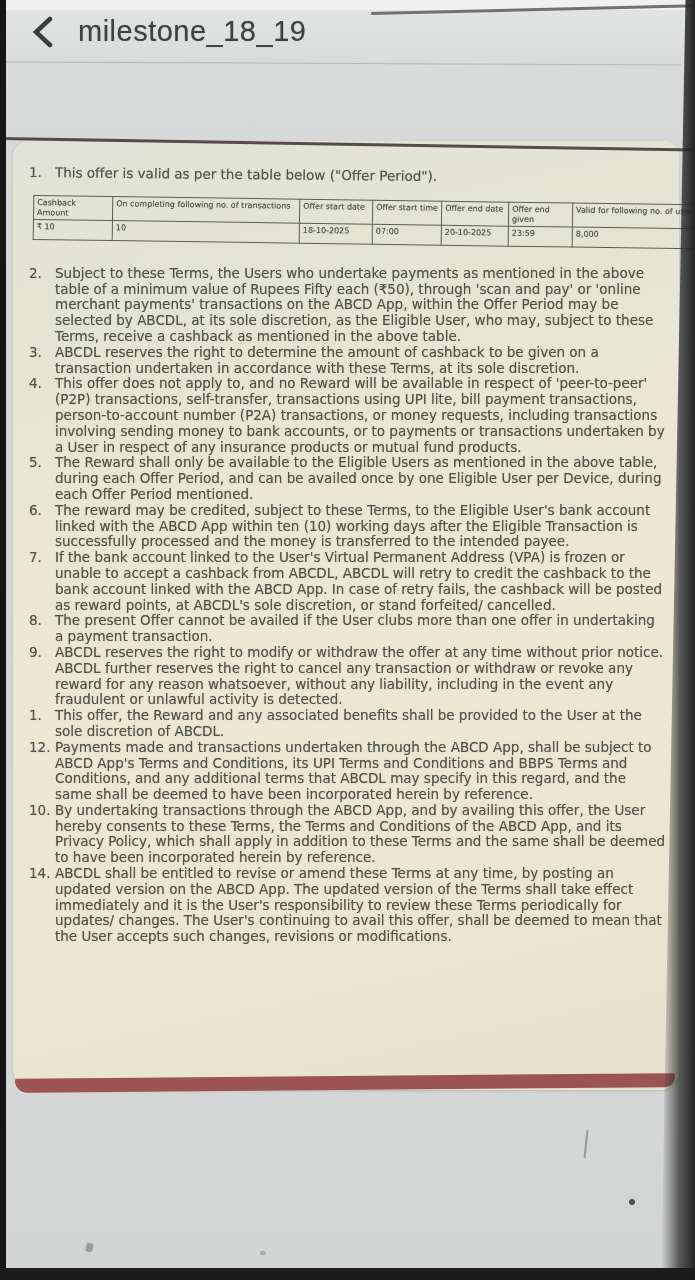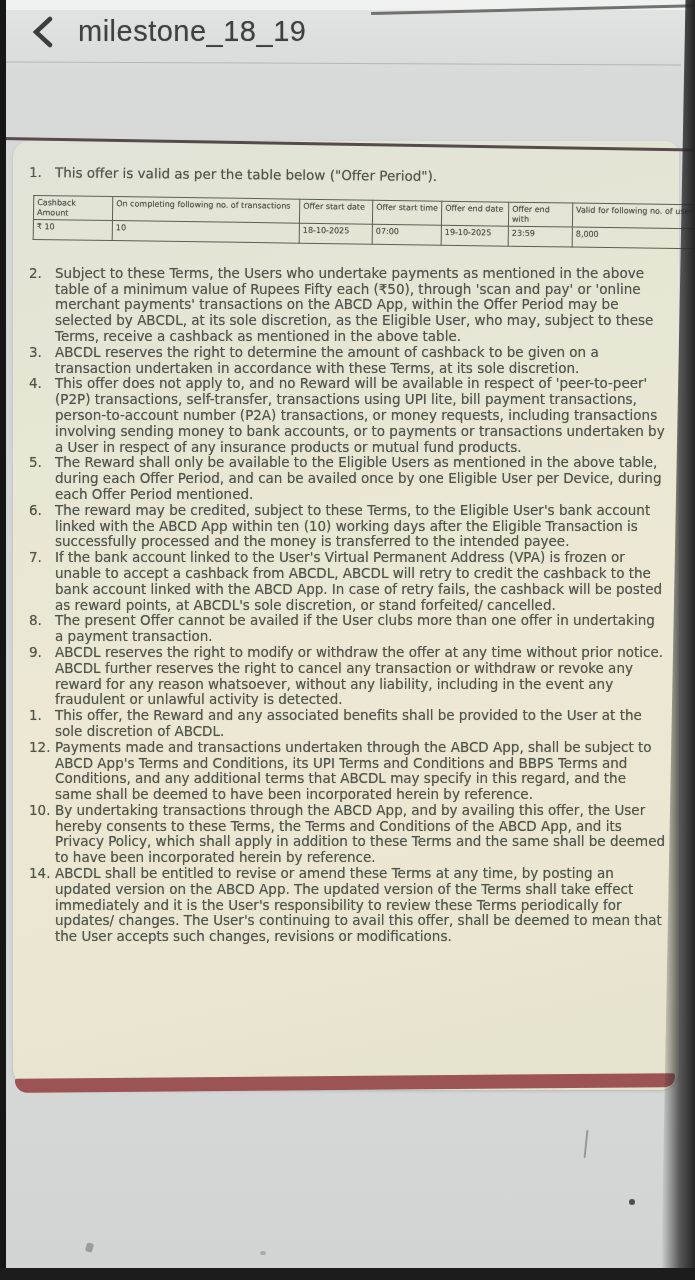--- a/index.html
+++ b/index.html
@@ -109,31 +109,31 @@
     </div>
 
     <table class="offer-table">
       <thead>
         <tr>
           <th class="col1">Cashback Amount</th>
           <th class="col2">On completing following no. of transactions</th>
           <th class="col3">Offer start date</th>
           <th class="col4">Offer start time</th>
           <th class="col5">Offer end date</th>
-          <th class="col6">Offer end with</th>
+          <th class="col6">Offer end given</th>
           <th class="col7">Valid for following no. of users</th>
         </tr>
       </thead>
       <tbody>
         <tr>
           <td>₹ 10</td>
           <td>10</td>
           <td>18-10-2025</td>
           <td>07:00</td>
-          <td>19-10-2025</td>
+          <td>20-10-2025</td>
           <td>23:59</td>
           <td>8,000</td>
         </tr>
       </tbody>
     </table>
 
     <div class="tnc-item">
       <span class="tnc-num">2.</span>
       <span class="tnc-text">Subject to these Terms, the Users who undertake payments as mentioned in the above table of a minimum value of Rupees Fifty each (₹50), through 'scan and pay' or 'online merchant payments' transactions on the ABCD App, within the Offer Period may be selected by ABCDL, at its sole discretion, as the Eligible User, who may, subject to these Terms, receive a cashback as mentioned in the above table.</span>
     </div>

